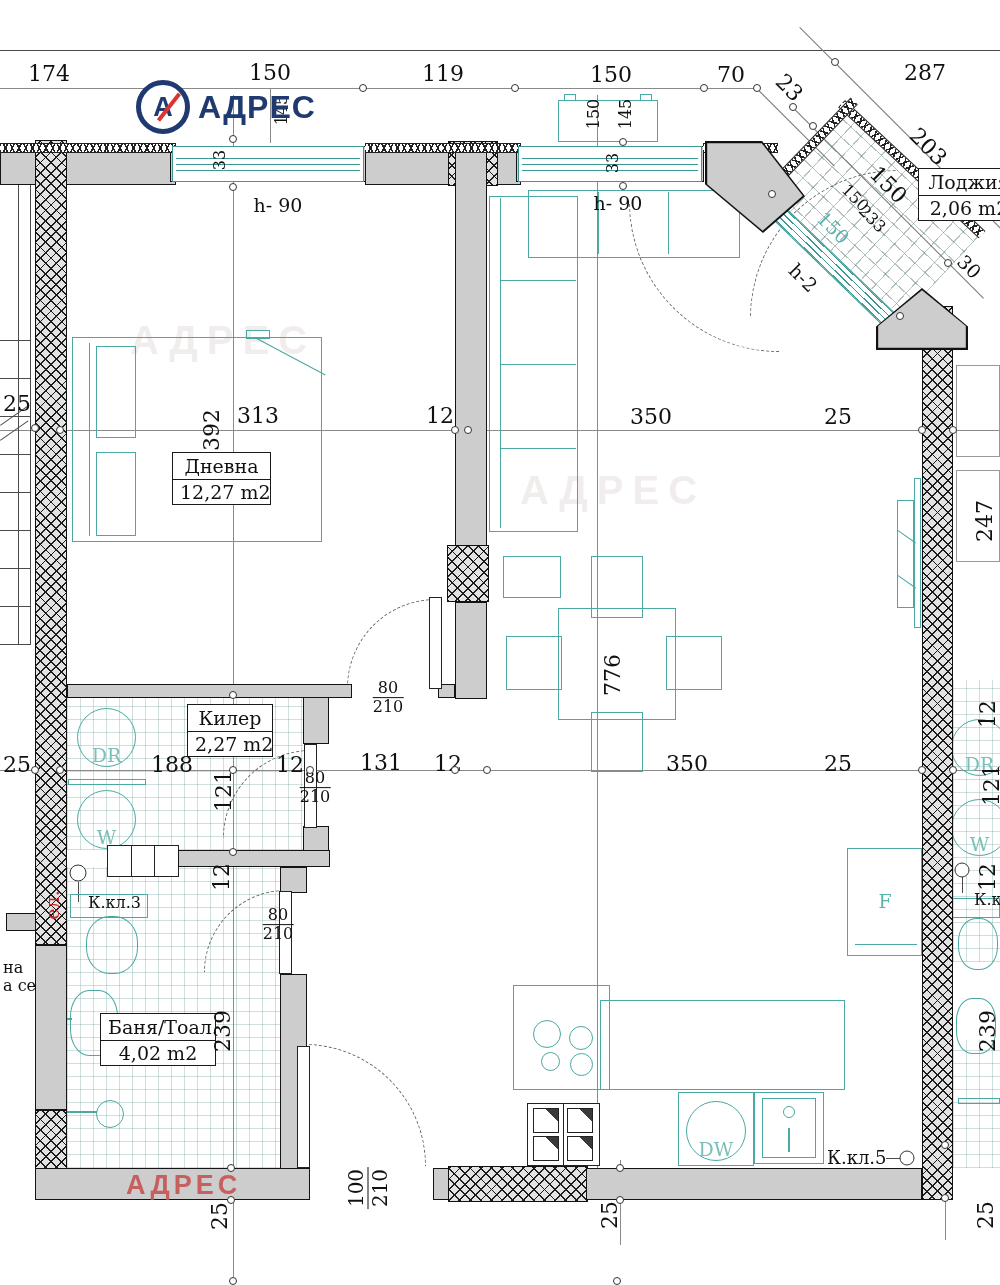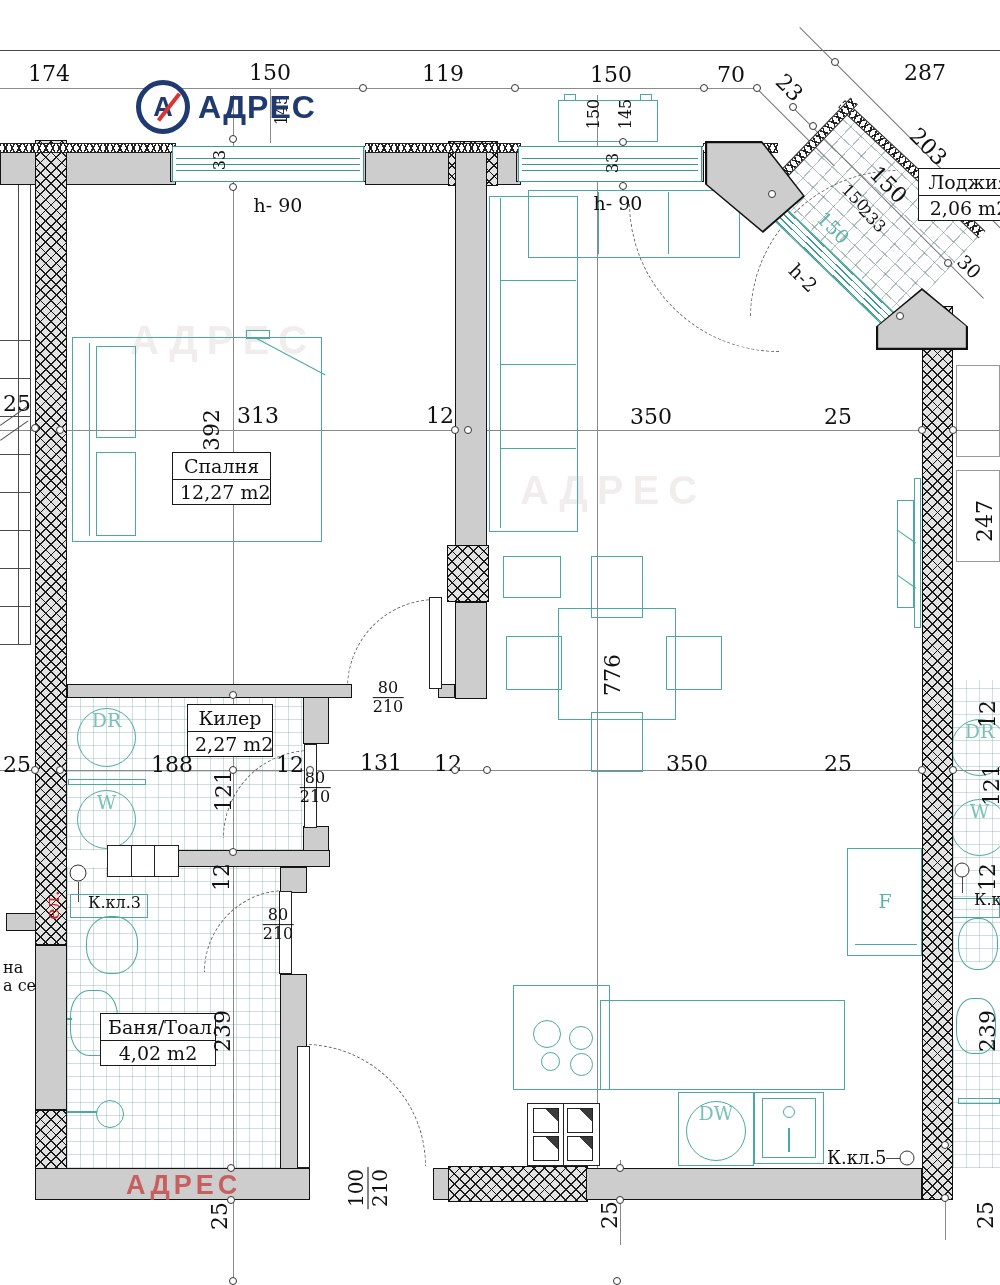--- a/index.html
+++ b/index.html
@@ -25,21 +25,21 @@
   .tile{position:absolute;z-index:1;background-color:#fff;
       background-image:repeating-linear-gradient(0deg,rgba(95,150,145,.30) 0,rgba(95,150,145,.30) 1px,transparent 1px,transparent 13px),
                        repeating-linear-gradient(90deg,rgba(95,150,145,.30) 0,rgba(95,150,145,.30) 1px,transparent 1px,transparent 13px);}
   .tiled{position:absolute;z-index:1;
       background-image:repeating-linear-gradient(43deg,rgba(90,120,120,.45) 0,rgba(90,120,120,.45) 1px,transparent 1px,transparent 14px),
                        repeating-linear-gradient(133deg,rgba(90,120,120,.45) 0,rgba(90,120,120,.45) 1px,transparent 1px,transparent 14px);}
   
   .f{position:absolute;border:1.4px solid #4aa9a2;box-sizing:border-box;background:transparent;z-index:5;}
   .fl{position:absolute;background:#4aa9a2;z-index:5;}
   .ap{position:absolute;border:1.4px solid #4aa9a2;border-radius:50%;color:#79c0b9;
-      font:19px "DejaVu Serif",serif;display:flex;align-items:flex-start;justify-content:center;z-index:6;}
+      font:19px "DejaVu Serif",serif;display:flex;align-items:flex-end;justify-content:center;z-index:6;}
   .cab{position:absolute;border:1.4px solid #222;box-sizing:border-box;display:flex;z-index:6;background:#fff;}
   .cab>div{flex:1;border-left:1.2px solid #222;}
   .cab>div:first-child{border-left:none;}
   .pan{position:absolute;border:1.2px solid #222;box-sizing:border-box;z-index:7;
        background:linear-gradient(225deg,#3a3a3a 0 26%,#fff 26%);}
   
   .win{position:absolute;border:1.4px solid #3a9a93;box-sizing:border-box;background:#fff;z-index:11;}
   .win .g{position:absolute;left:3px;right:3px;height:0;border-top:1.1px solid #3a9a93;}
   
   .arc{position:absolute;border:1.5px dashed #666;border-radius:50%;z-index:4;background:transparent;box-sizing:border-box;}
@@ -332,21 +332,21 @@
   <div class="frac" style="left:388px;top:698px">
     <b>80</b><span>210</span></div>
   <div class="frac" style="left:315px;top:788px">
     <b>80</b><span>210</span></div>
   <div class="frac" style="left:278px;top:925px">
     <b>80</b><span>210</span></div>
   <div class="frac big vfrac" style="left:368px;top:1188px">
     <b>100</b><span>210</span></div>
 
   <div class="rbox" style="left:172px;top:452px;width:97px">
-    <div class="a">Спалня</div>
+    <div class="a">Дневна</div>
     <div class="b">12,27 m2</div>
     </div>
   <div class="rbox" style="left:187px;top:704px;width:84px">
     <div class="a">Килер</div>
     <div class="b">2,27 m2</div>
     </div>
   <div class="rbox" style="left:100px;top:1013px;width:114px">
     <div class="a">Баня/Тоал.</div>
     <div class="b">4,02 m2</div>
     </div>

